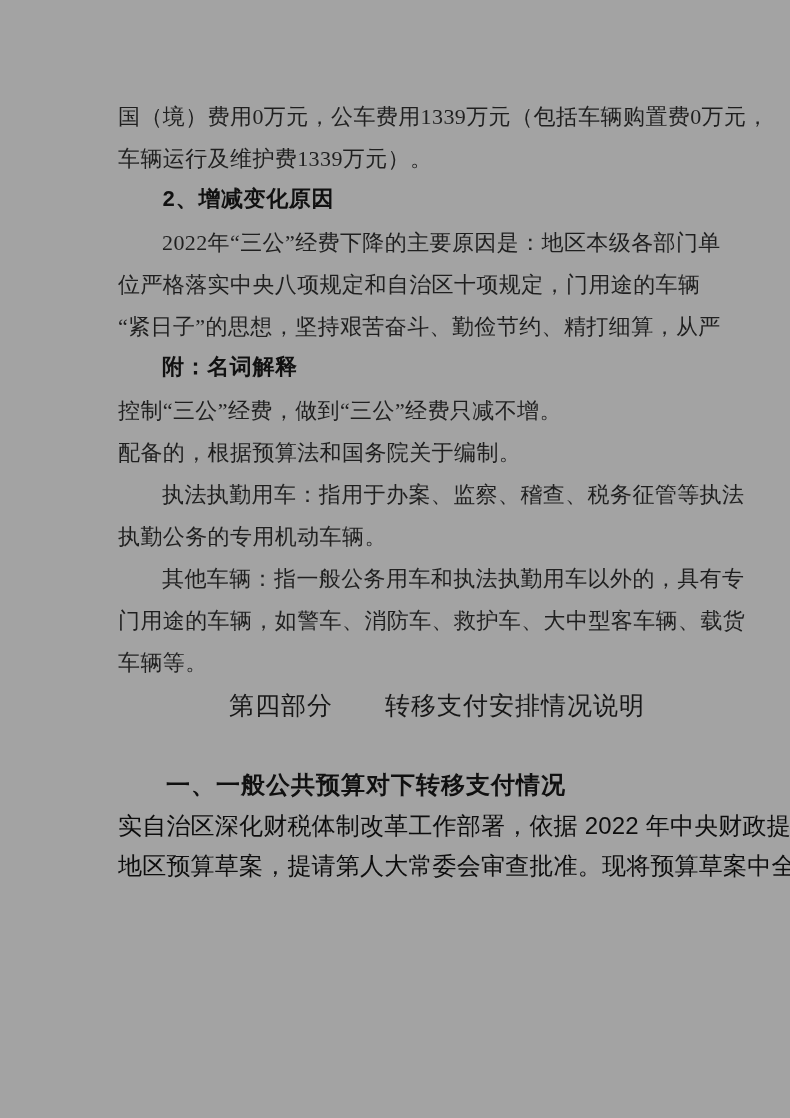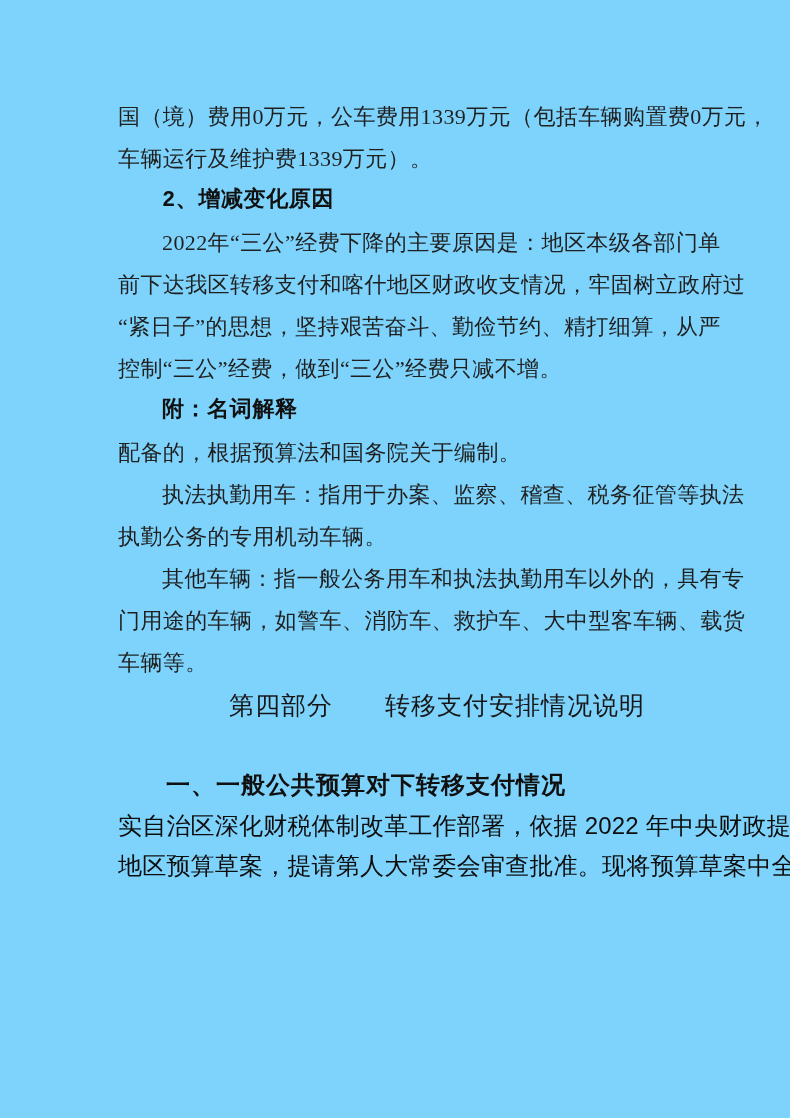--- a/index.html
+++ b/index.html
@@ -1,21 +1,21 @@
 <!DOCTYPE html>
 <html lang="zh"><head>
 <meta charset="utf-8">
 <style>
   html, body { margin: 0; padding: 0; background: #ffffff; }
   .page {
     position: relative;
     width: 790px;
     height: 1118px;
     margin: 0 auto;
-    background: #7dd3fc;
+    background: #a3a3a3;
     overflow: hidden;
     box-sizing: border-box;
   }
   .content {
     padding: 96px 34px 0 118px;
   }
   .line { white-space: nowrap; }
 
   
   .serif {
@@ -75,25 +75,25 @@
 
 <div class="page">
   <div class="content">
 
     <div class="line serif">国（境）费用0万元，公车费用1339万元（包括车辆购置费0万元，</div>
     <div class="line serif">车辆运行及维护费1339万元）。</div>
 
     <div class="line h2 indent">2、增减变化原因</div>
 
     <div class="line serif indent">2022年“三公”经费下降的主要原因是：地区本级各部门单</div>
-    <div class="line serif">前下达我区转移支付和喀什地区财政收支情况，牢固树立政府过</div>
+    <div class="line serif">位严格落实中央八项规定和自治区十项规定，门用途的车辆</div>
     <div class="line serif">“紧日子”的思想，坚持艰苦奋斗、勤俭节约、精打细算，从严</div>
+    <div class="line h2 indent">附：名词解释</div>
+
     <div class="line serif">控制“三公”经费，做到“三公”经费只减不增。</div>
-
-    <div class="line h2 indent">附：名词解释</div>
 
     <div class="line serif">配备的，根据预算法和国务院关于编制。</div>
 
     <div class="line serif indent">执法执勤用车：指用于办案、监察、稽查、税务征管等执法</div>
     <div class="line serif">执勤公务的专用机动车辆。</div>
 
     <div class="line serif indent">其他车辆：指一般公务用车和执法执勤用车以外的，具有专</div>
     <div class="line serif">门用途的车辆，如警车、消防车、救护车、大中型客车辆、载货</div>
     <div class="line serif">车辆等。</div>
 

